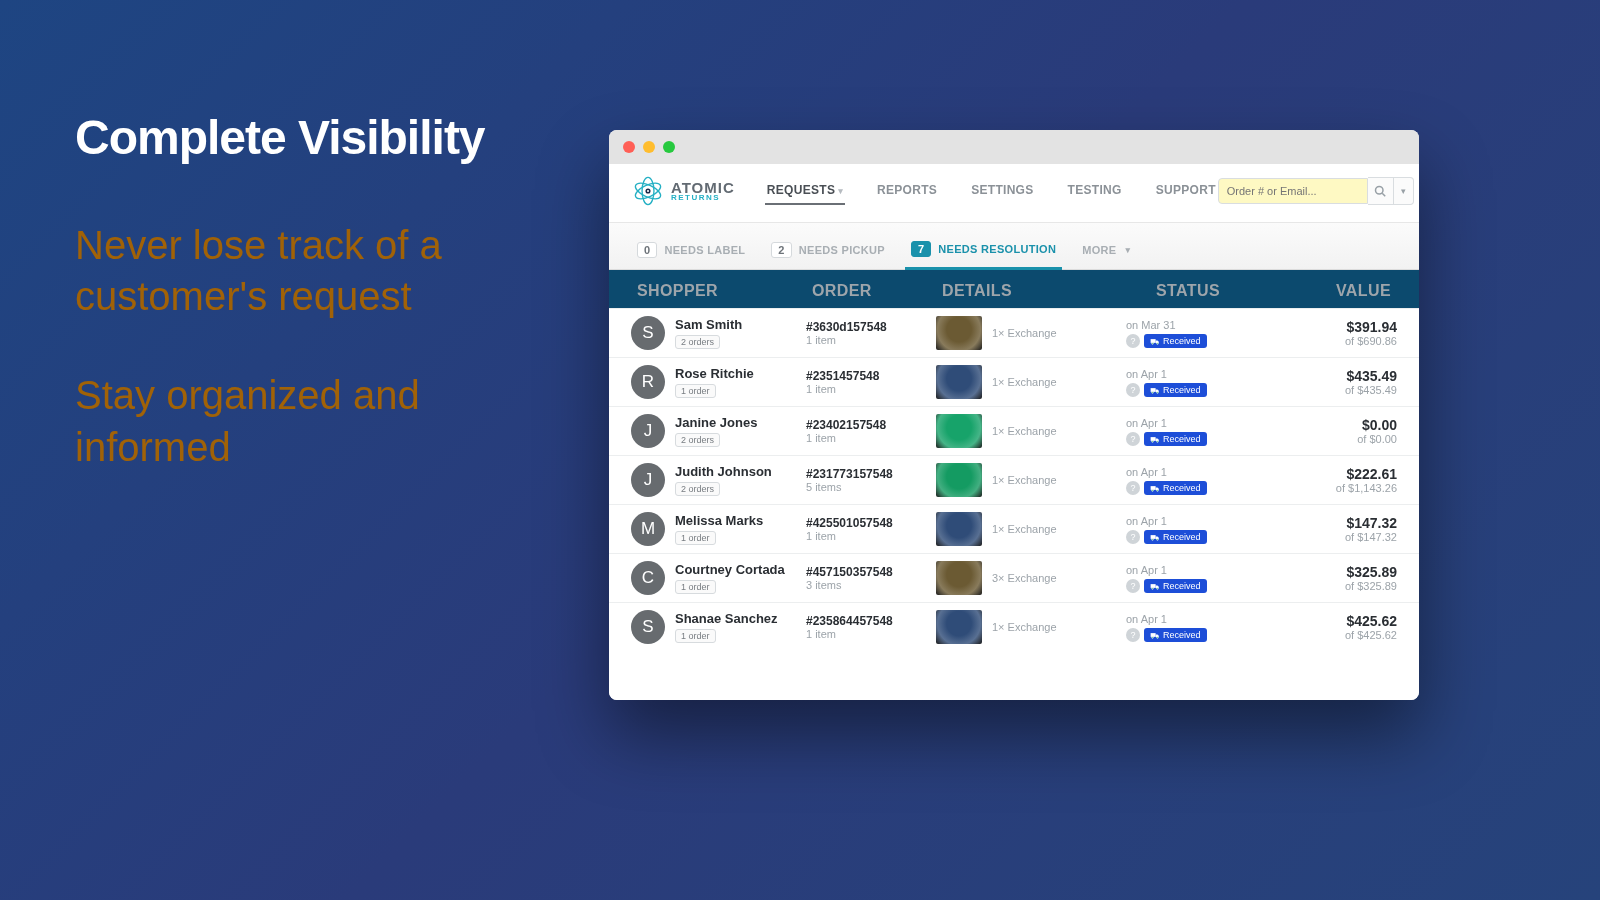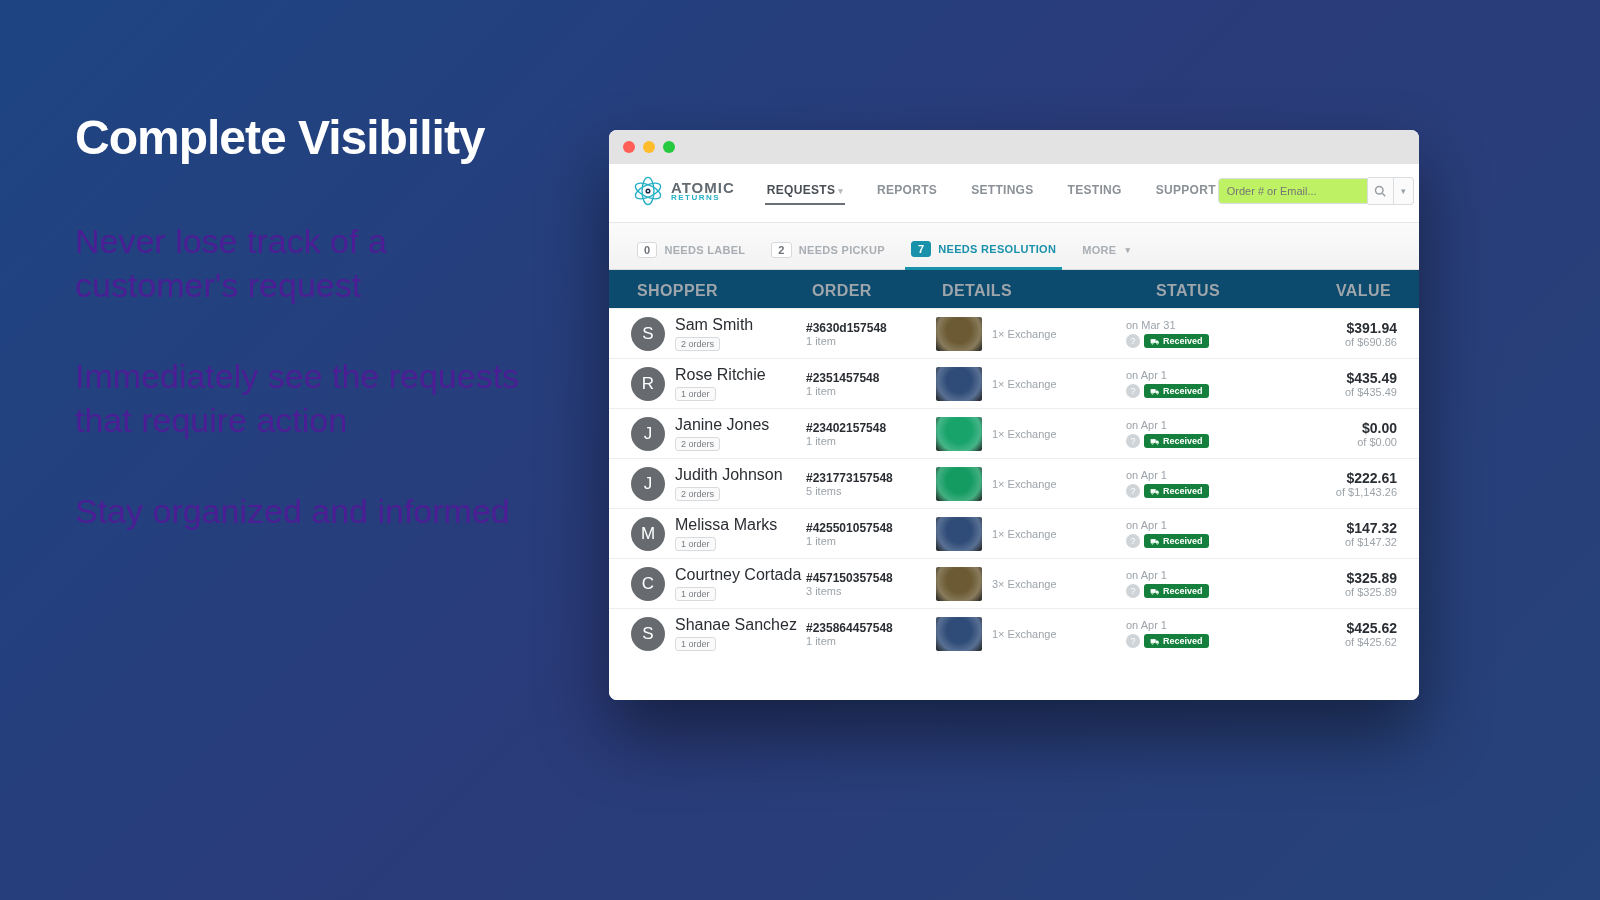--- a/index.html
+++ b/index.html
@@ -4,21 +4,21 @@
 <style>
 * { margin:0; padding:0; box-sizing:border-box; }
 body {
   width:1600px; height:900px;
   background:linear-gradient(135deg,#1e4582 0%,#2a3b7a 50%,#26437b 100%);
   font-family:-apple-system,BlinkMacSystemFont,"Segoe UI",Helvetica,Arial,sans-serif;
   overflow:hidden; position:relative;
 }
 .hero { position:absolute; left:75px; top:110px; width:480px; color:#fff; }
 .hero h1 { font-size:48px; font-weight:700; letter-spacing:-1px; margin-bottom:55px; }
-.hero p { font-size:34px; line-height:1.28; font-weight:400; margin-bottom:48px; color:#4c1d95; }
+.hero p { font-size:40px; line-height:1.28; font-weight:400; margin-bottom:48px; color:#a16207; }
 
 .window {
   position:absolute; left:609px; top:130px; width:810px; height:570px;
   background:#f3f4f5; border-radius:8px;
   box-shadow:0 35px 70px rgba(0,0,0,0.45);
   overflow:hidden;
   display:flex; flex-direction:column;
 }
 .traffic { display:flex; gap:8px; padding:11px 14px; background:#e3e3e3; }
 .tl { width:12px; height:12px; border-radius:50%; }
@@ -31,68 +31,67 @@
 .logo-text { display:flex; flex-direction:column; line-height:0.9;}
 .logo-top { font-size:15px; font-weight:800; color:#626a72; letter-spacing:1px;}
 .logo-bot { font-size:8px; font-weight:600; color:#25b0c4; letter-spacing:1.5px;}
 
 .nav { display:flex; gap:30px; flex:1;}
 .nav-item { font-size:12px; font-weight:700; color:#8b9197; letter-spacing:0.3px; cursor:pointer; padding:6px 2px;}
 .nav-item.active { color:#4a4f55; border-bottom:2px solid #6a6f75; }
 .nav-item .caret{ margin-left:3px; font-size:9px; color:#b6bbc0;}
 
 .search-wrap{display:flex; align-items:center; gap:0;}
-.search-input{ width:150px; font-size:11px; padding:6px 8px; border:1px solid #d9dde0; border-radius:4px 0 0 4px; color:#777; background:#bef264;}
+.search-input{ width:150px; font-size:11px; padding:6px 8px; border:1px solid #d9dde0; border-radius:4px 0 0 4px; color:#777; background:#fef9c3;}
 .search-btn{ width:26px; height:28px; border:1px solid #d9dde0; border-left:none; background:#fbfbfb; border-radius:0; display:flex;align-items:center;justify-content:center; color:#98a0a6;}
 .drop-btn{ width:20px; height:28px; border:1px solid #d9dde0; border-left:none; background:#fbfbfb; border-radius:0 4px 4px 0; display:flex;align-items:center;justify-content:center; color:#98a0a6; font-size:9px;}
 
 .tabbar { display:flex; align-items:center; gap:14px; padding:8px 22px 0; background:linear-gradient(#fbfbfb,#f2f2f2); border-top:1px solid #e7e7e7; border-bottom:1px solid #dcdcdc;}
 .tab { display:flex; align-items:center; gap:7px; font-size:11px; font-weight:700; color:#a8aeb3; padding:10px 6px; cursor:pointer; letter-spacing:0.3px;}
 .tab.active{ color:#1a91ab; border-bottom:3px solid #1a91ab; margin-bottom:-1px;}
 .tab .count{ background:#fff; border:1px solid #d5d9dc; border-radius:3px; padding:1px 6px; font-size:11px; color:#6d7379;}
 .tab.active .count{ background:#1a91ab; color:#fff; border-color:#1a91ab;}
 .tab .caret{font-size:9px; margin-left:2px;}
 
 .table-head { display:flex; padding:12px 28px 8px; font-size:16px; font-weight:700; color:#9ea5ab; letter-spacing:0.4px; background:#0c4a6e;}
 .col-shopper{width:175px;} .col-order{width:130px;} .col-details{width:190px;} .col-status{width:140px;margin-left:24px;} .col-value{flex:1; text-align:right;}
 
 .rows{ flex:1; overflow:hidden; background:#fff;}
 .row{ display:flex; align-items:center; padding:7px 22px; border-top:1px solid #eceeef;}
 .avatar{ width:34px; height:34px; border-radius:50%; background:#676b6f; color:#fff; display:flex; align-items:center; justify-content:center; font-size:17px; font-weight:500; margin-right:10px;}
 .shopper-cell{width:175px; display:flex; align-items:center;}
 .shopper-info{display:flex; flex-direction:column; gap:3px;}
-.shopper-name{font-size:16px; color:#2a2e33; font-weight:400;}
+.shopper-name{font-size:13px; color:#2a2e33; font-weight:700;}
 .orders-pill{font-size:9px; color:#787d82; border:1px solid #d7dbde; border-radius:3px; padding:1px 5px; align-self:flex-start; background:#fafafa;}
 
 .order-cell{width:130px;}
 .order-num{font-size:12px; font-weight:700; color:#2a2e33;}
 .order-items{font-size:11px; color:#9ca3a9;}
 
 .details-cell{width:190px; display:flex; align-items:center; gap:10px;}
 .thumb{width:46px; height:34px; border-radius:2px; background:#2a5c3f;}
 .detail-text{font-size:11px; color:#9ca3a9;text-align:right;}
 
 .status-cell{width:140px; display:flex; flex-direction:column; gap:3px;}
 .status-date{font-size:11px; color:#9ca3a9;}
 .status-line{display:flex; align-items:center; gap:4px;}
 .qmark{width:14px;height:14px;border-radius:50%;background:#cfd4d8;color:#fff;font-size:9px;display:flex;align-items:center;justify-content:center;}
-.received{background:#15803d; color:#fff; font-size:9px; font-weight:700; padding:2px 6px; border-radius:3px; display:flex; align-items:flex-start; gap:3px;}
+.received{background:#1d4ed8; color:#fff; font-size:9px; font-weight:400; padding:2px 6px; border-radius:3px; display:flex; align-items:flex-start; gap:3px;}
 .received svg{width:10px;height:10px;}
 
 .value-cell{flex:1; text-align:right;}
 .value-main{font-size:14px; font-weight:700; color:#2a2e33;}
 .value-sub{font-size:11px; color:#9ca3a9;}
 </style>
 </head>
 <body>
 
 <div class="hero">
   <h1>Complete Visibility</h1>
   <p>Never lose track of a customer's request</p>
-  <p>Immediately see the requests that require action</p>
   <p>Stay organized and informed</p>
 </div>
 
 <div class="window">
   <div class="traffic">
     <div class="tl red"></div>
     <div class="tl yel"></div>
     <div class="tl grn"></div>
   </div>
 

